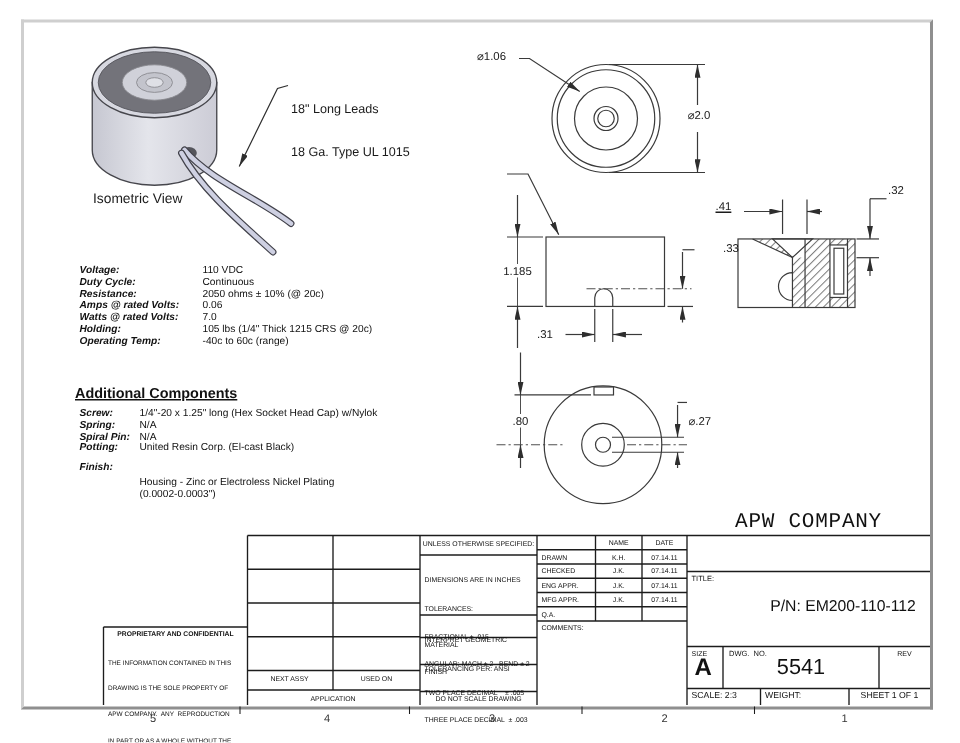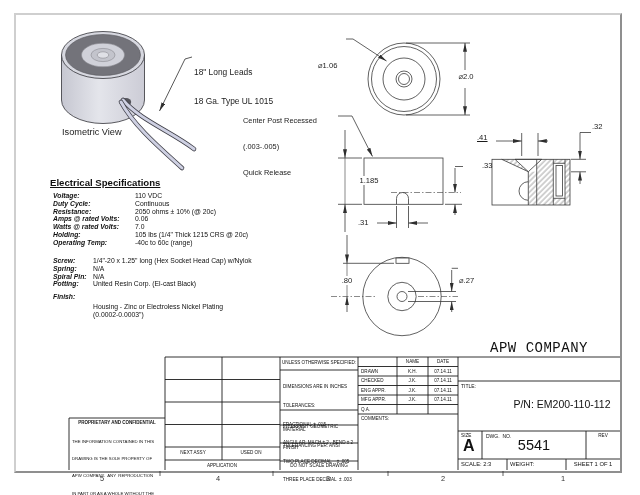--- a/index.html
+++ b/index.html
@@ -208,48 +208,43 @@
       <line x1="388" y1="471" x2="388" y2="476" stroke-width="0.7"></line>
       <line x1="503" y1="471" x2="503" y2="476" stroke-width="0.7"></line>
     </g>
   </svg>
 
   <div class="txt note" style="left:194px;top:49px;">
     <div>18" Long Leads</div>
     <div>18 Ga. Type UL 1015</div>
   </div>
   <div class="txt iso-label" style="left:62px;top:127px;">Isometric View</div>
-  <div class="txt cp-note" style="left:243px;top:100px;">
-    <div>Center Post Recessed</div>
-    <div>(.003-.005)</div>
-    <div>Quick Release</div>
-  </div>
-
-  <span class="dim" style="left:318px;top:33px;margin-top:28px;">⌀1.06</span>
+
+  <span class="dim" style="left:318px;top:33px;">⌀1.06</span>
   <span class="dim bg" style="left:466px;top:72px;">⌀2.0</span>
-  <span class="dim bg" style="left:345px;top:176px;margin-left:24px;">1.185</span>
+  <span class="dim bg" style="left:345px;top:176px;">1.185</span>
   <span class="dim" style="left:482px;top:161px;">.33</span>
   <span class="dim" style="left:358px;top:218px;">.31</span>
   <span class="dim" style="left:477px;top:133px;text-decoration:underline;">.41</span>
   <span class="dim" style="left:592px;top:122px;">.32</span>
   <span class="dim bg" style="left:347px;top:276px;">.80</span>
   <span class="dim" style="left:459px;top:276px;">⌀.27</span>
 
   <div class="spec elec" style="top:177px;">
-    <h3>Electrical Specifications</h3>
     <div class="row"><span class="lab">Voltage:</span><span>110 VDC</span></div>
     <div class="row"><span class="lab">Duty Cycle:</span><span>Continuous</span></div>
     <div class="row"><span class="lab">Resistance:</span><span>2050 ohms ± 10% (@ 20c)</span></div>
     <div class="row"><span class="lab">Amps @ rated Volts:</span><span>0.06</span></div>
     <div class="row"><span class="lab">Watts @ rated Volts:</span><span>7.0</span></div>
     <div class="row"><span class="lab">Holding:</span><span>105 lbs (1/4" Thick 1215 CRS @ 20c)</span></div>
     <div class="row"><span class="lab">Operating Temp:</span><span>-40c to 60c (range)</span></div>
   </div>
 
   <div class="spec addl" style="top:257px;">
+    <h3>Additional Components</h3>
     <div class="row"><span class="lab">Screw:</span><span>1/4"-20 x 1.25" long (Hex Socket Head Cap) w/Nylok</span></div>
     <div class="row"><span class="lab">Spring:</span><span>N/A</span></div>
     <div class="row"><span class="lab">Spiral Pin:</span><span>N/A</span></div>
     <div class="row"><span class="lab">Potting:</span><span>United Resin Corp. (El-cast Black)</span></div>
     <div class="row" style="margin-top:5px;"><span class="lab">Finish:</span></div>
     <div class="row" style="padding-left:43px;margin-top:2px;">Housing - Zinc or Electroless Nickel Plating</div>
     <div class="row" style="padding-left:43px;">(0.0002-0.0003")</div>
   </div>
 
   <div class="tb c tiny2" style="left:117px;top:420px;font-weight:bold;font-size:4.5px;">PROPRIETARY AND CONFIDENTIAL</div>

